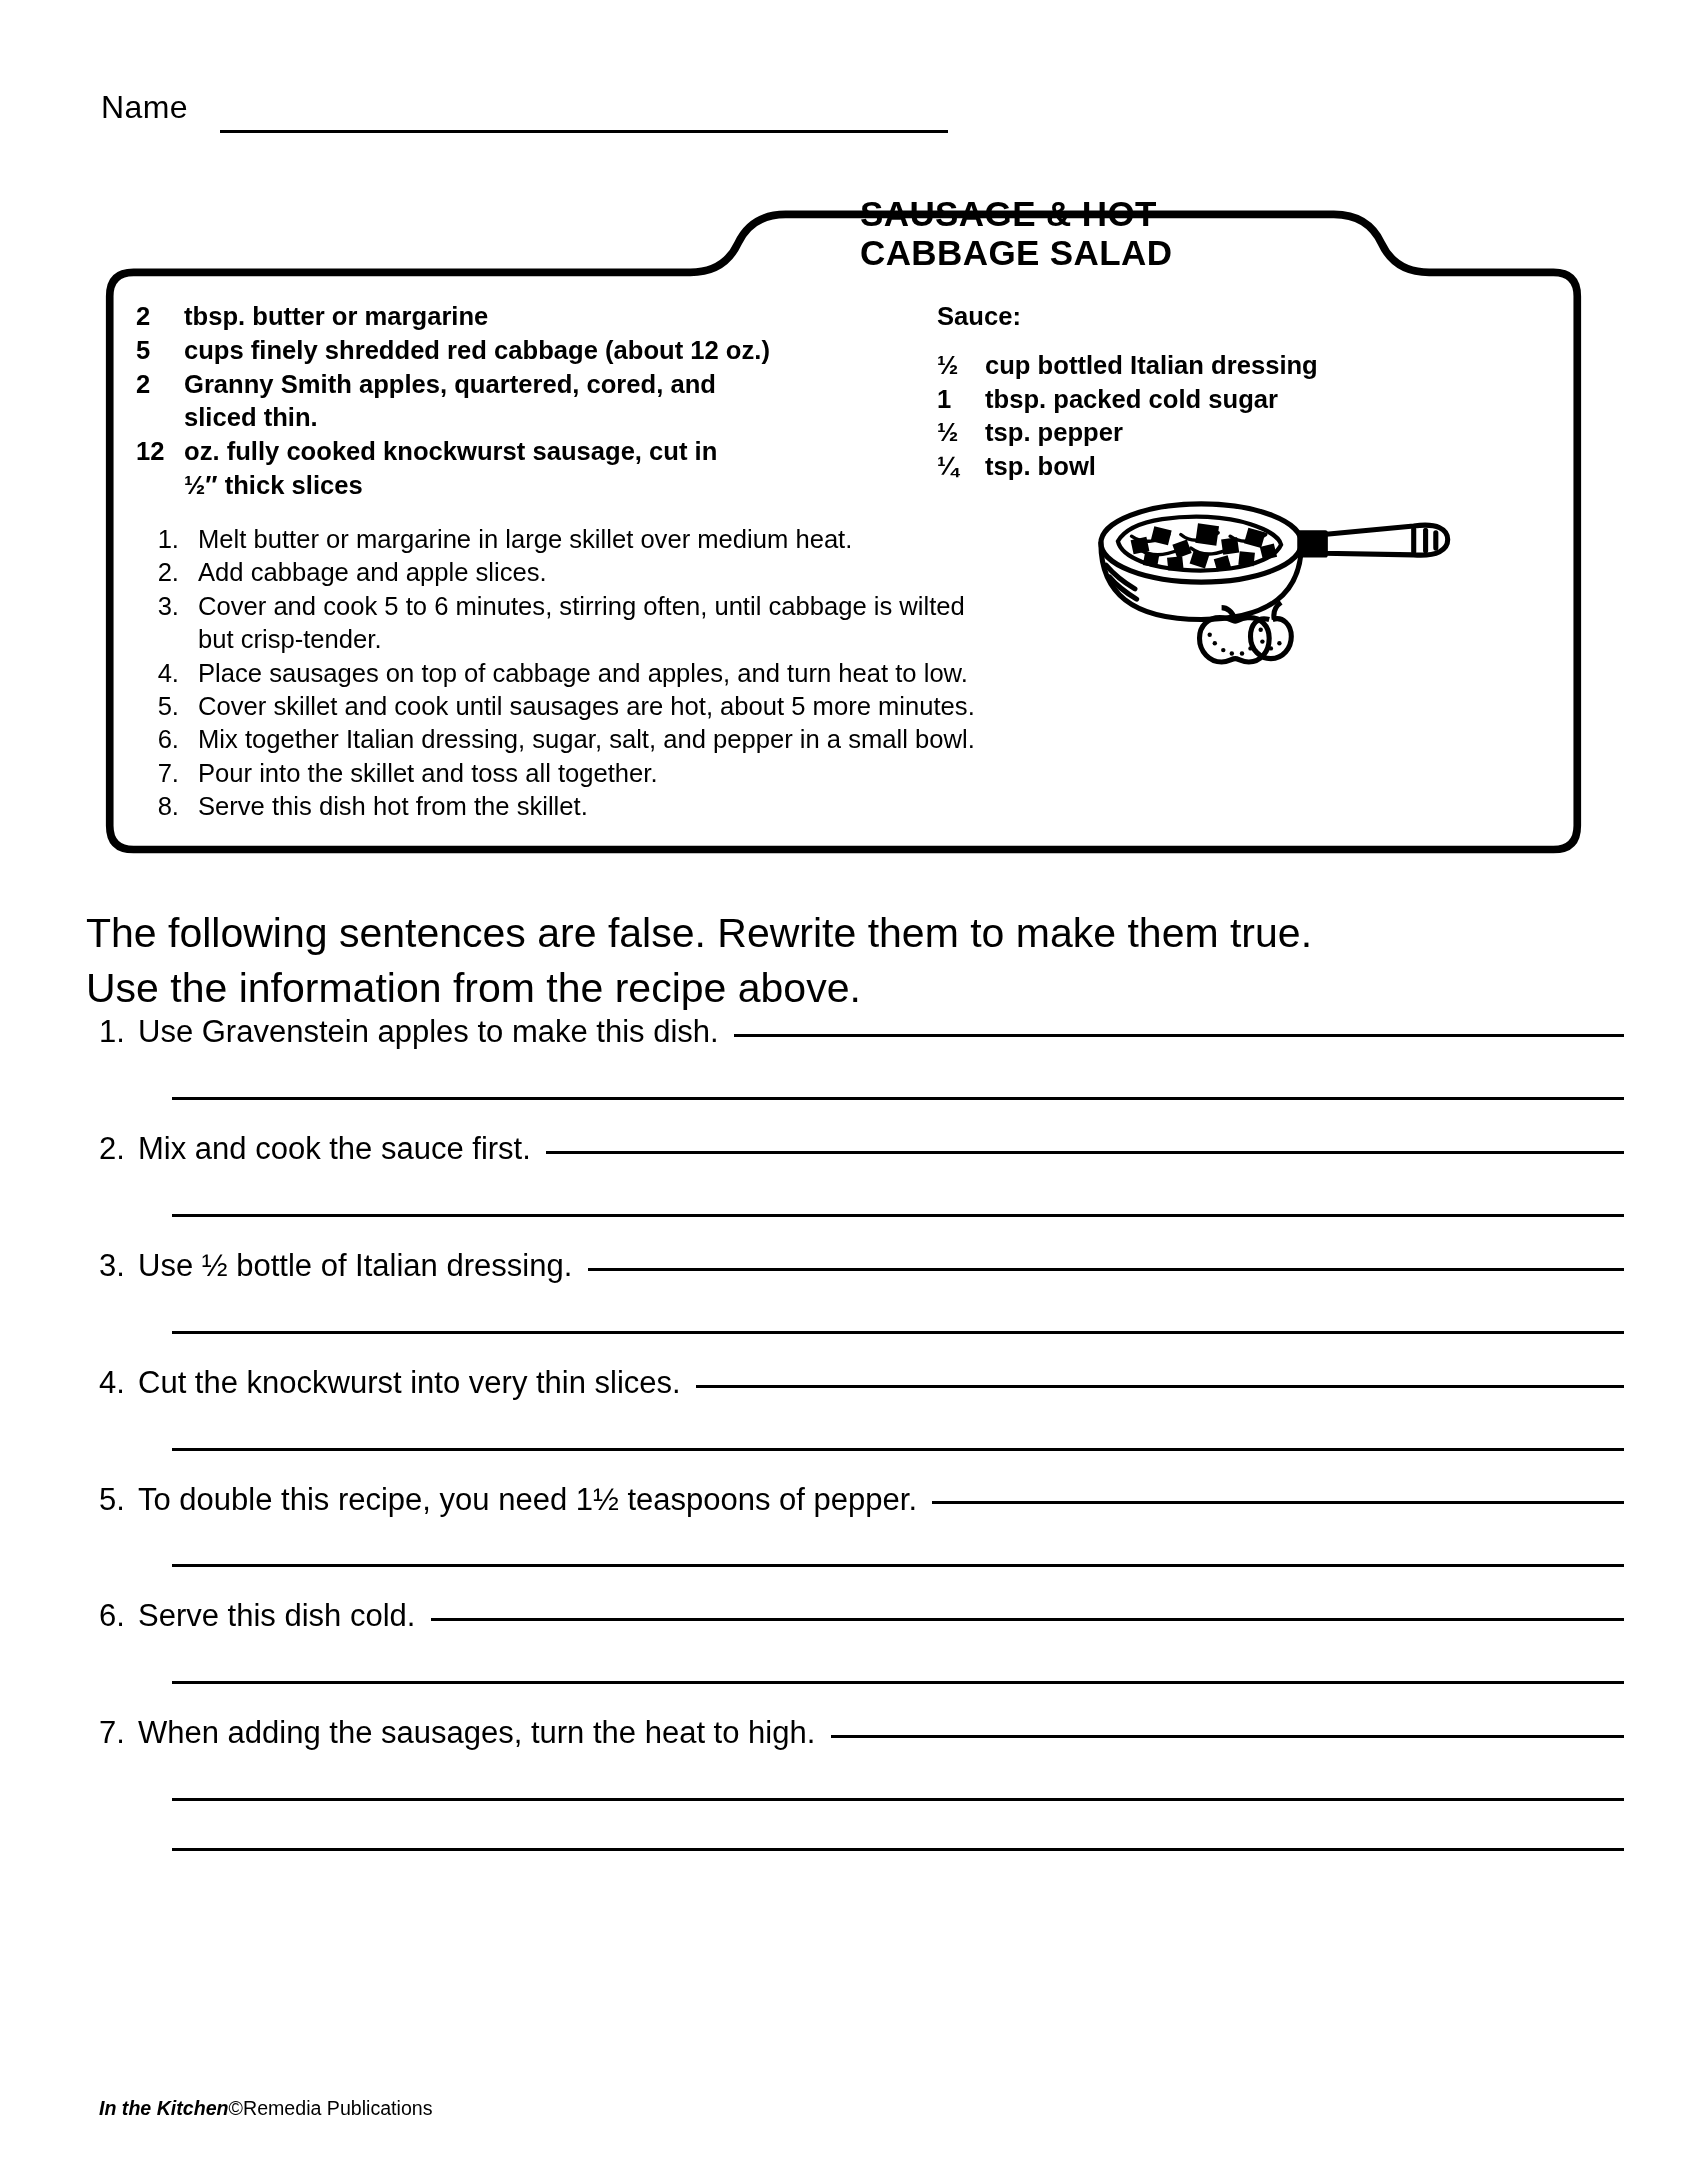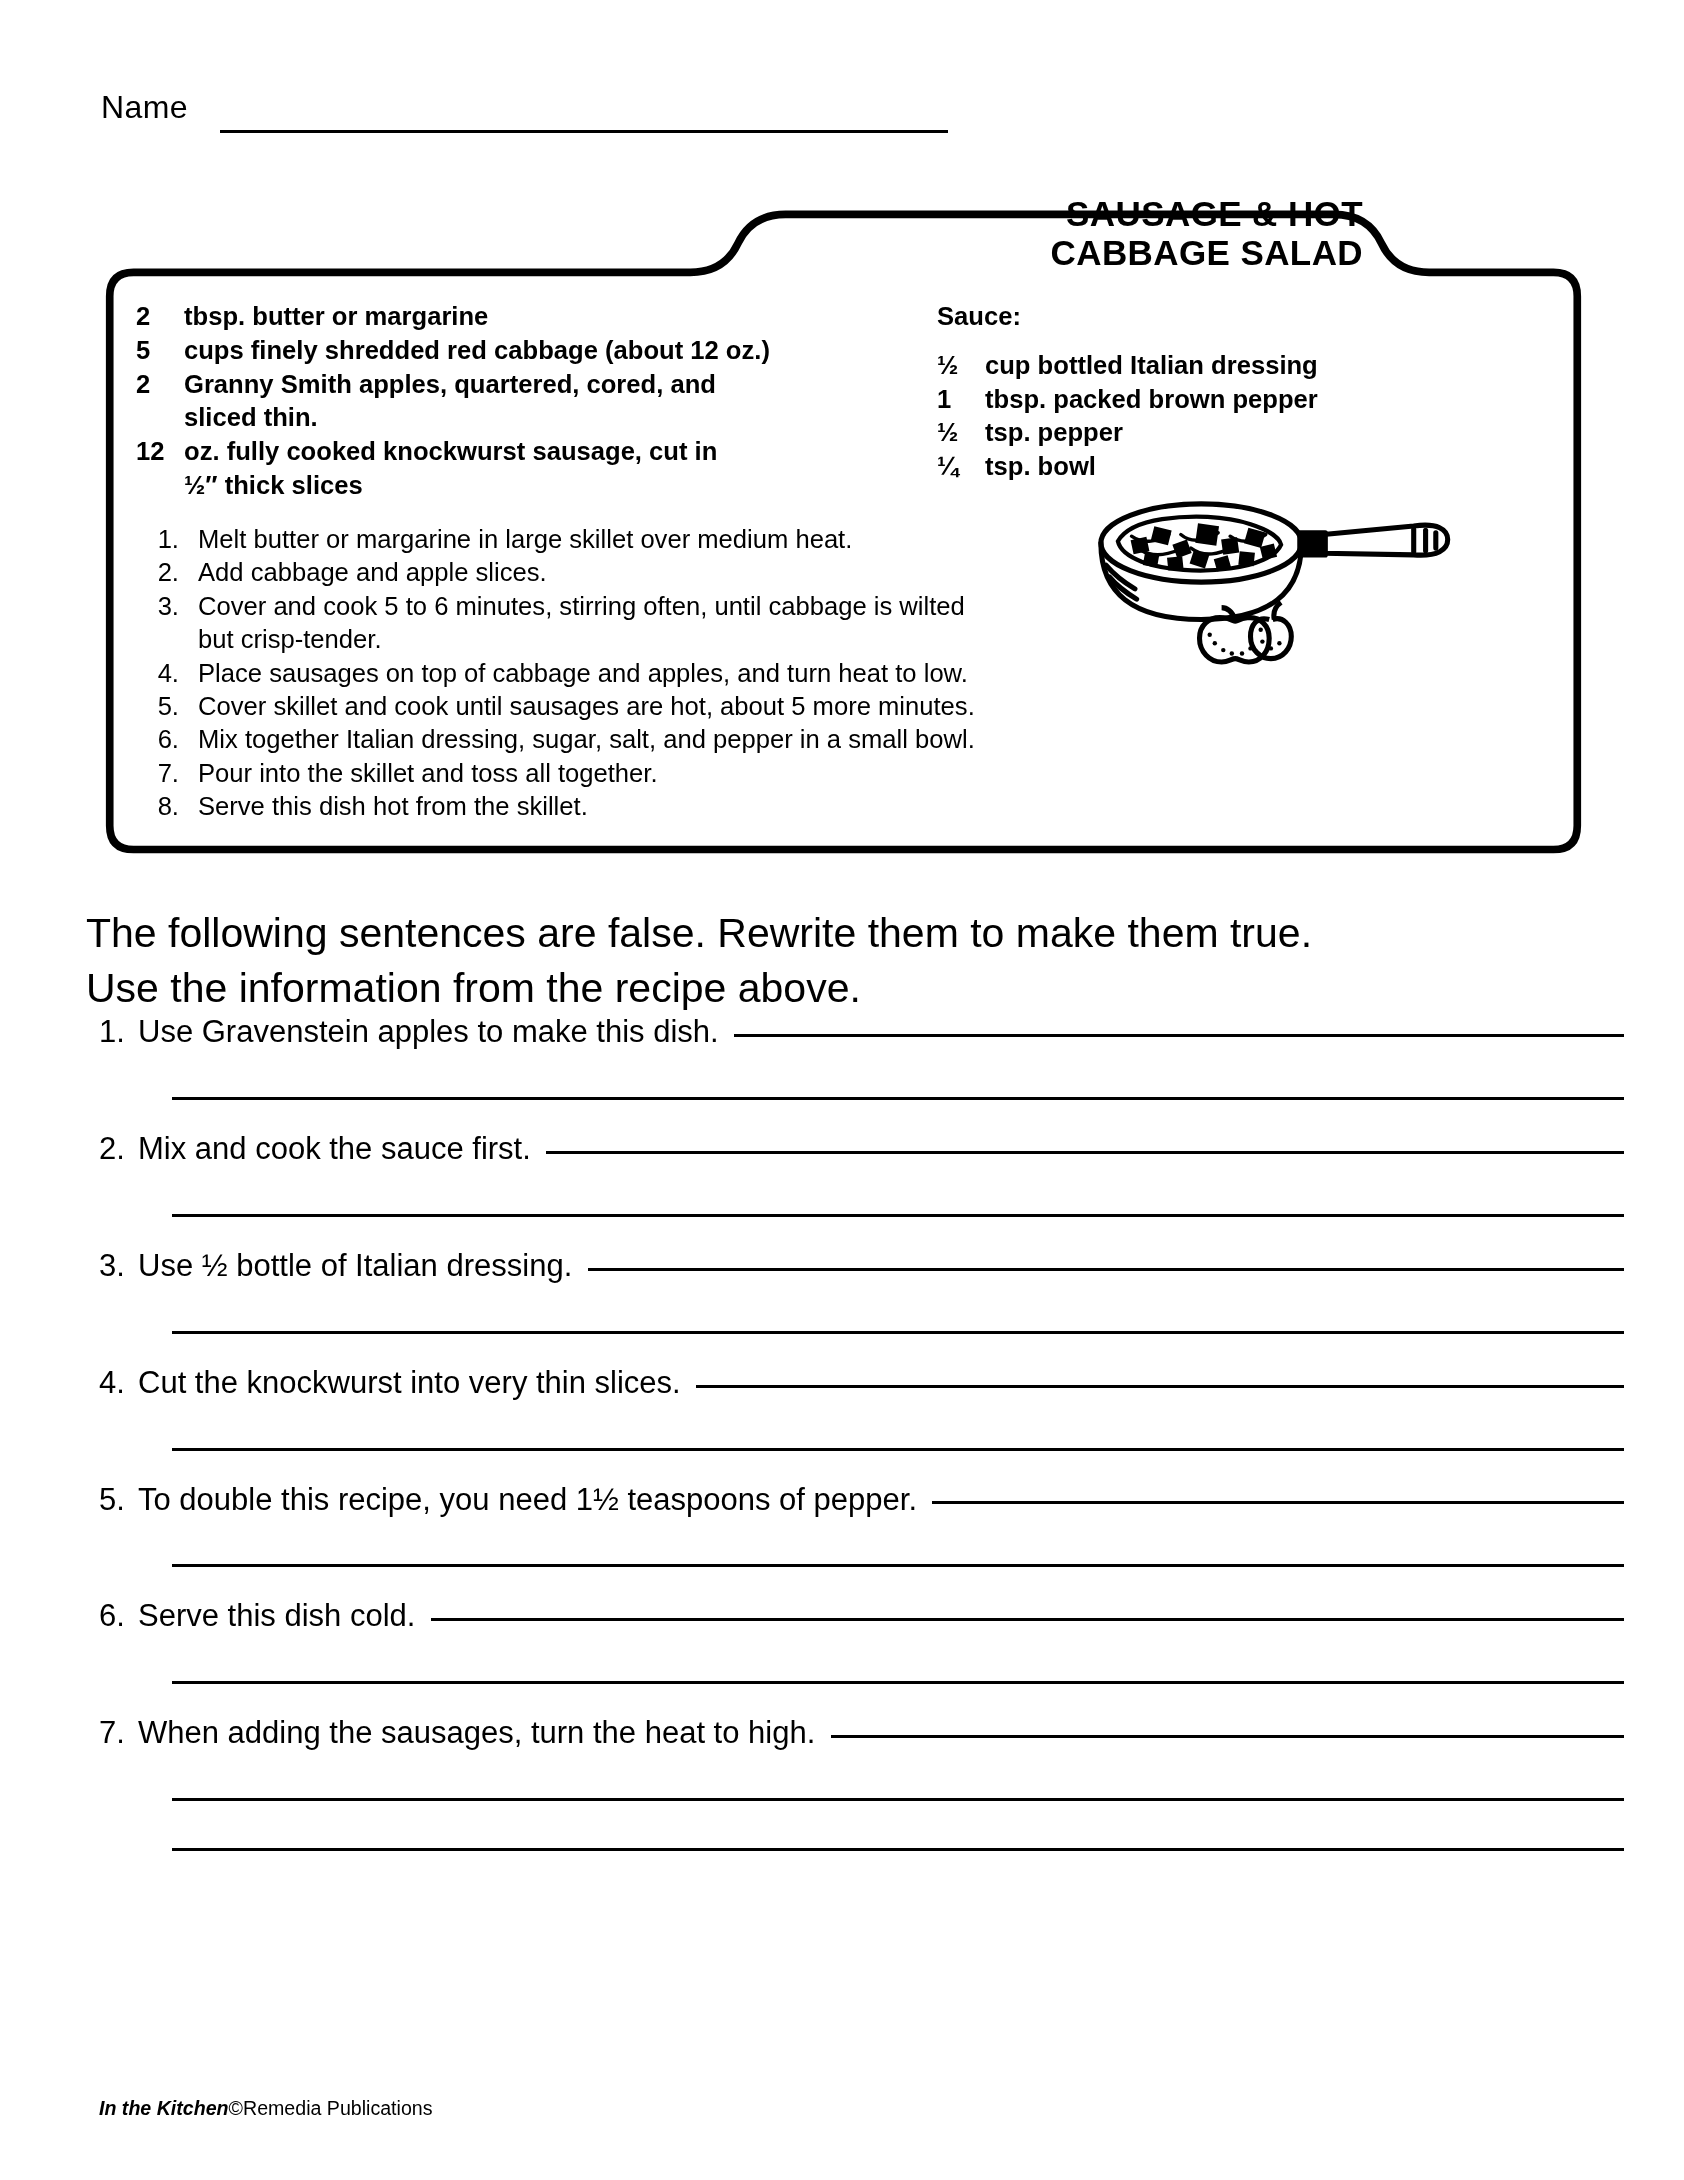--- a/index.html
+++ b/index.html
@@ -53,21 +53,21 @@
     position: absolute;
     left: 0;
     top: 0;
   }
 
   .card-title {
     position: absolute;
     left: 860px;
     top: 194px;
     width: 503px;
-    text-align: right;
+    text-align: left;
     font-size: 35px;
     font-weight: bold;
     line-height: 1.12;
     letter-spacing: 0.4px;
   }
 
   
   .ingredients {
     position: absolute;
     left: 136px;
@@ -267,21 +267,21 @@
   </div>
 
   <div class="ing-col right">
     <div class="sauce-head">Sauce:</div>
     <div class="ing-line">
       <span class="ing-qty">½</span>
       <span class="ing-text">cup bottled Italian dressing</span>
     </div>
     <div class="ing-line">
       <span class="ing-qty">1</span>
-      <span class="ing-text">tbsp. packed brown pepper</span>
+      <span class="ing-text">tbsp. packed cold sugar</span>
     </div>
     <div class="ing-line">
       <span class="ing-qty">½</span>
       <span class="ing-text">tsp. pepper</span>
     </div>
     <div class="ing-line">
       <span class="ing-qty">¼</span>
       <span class="ing-text">tsp. bowl</span>
     </div>
   </div>

